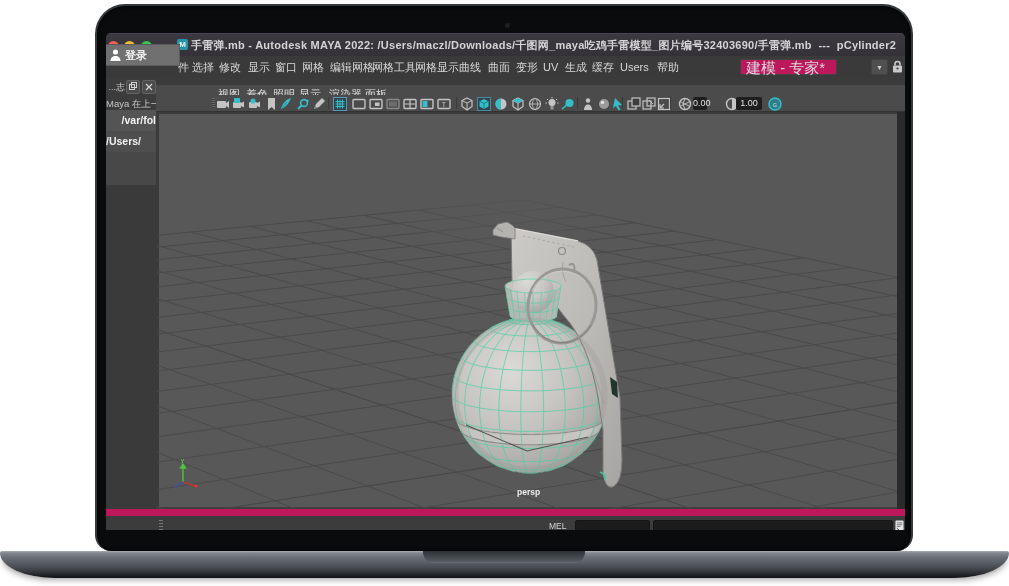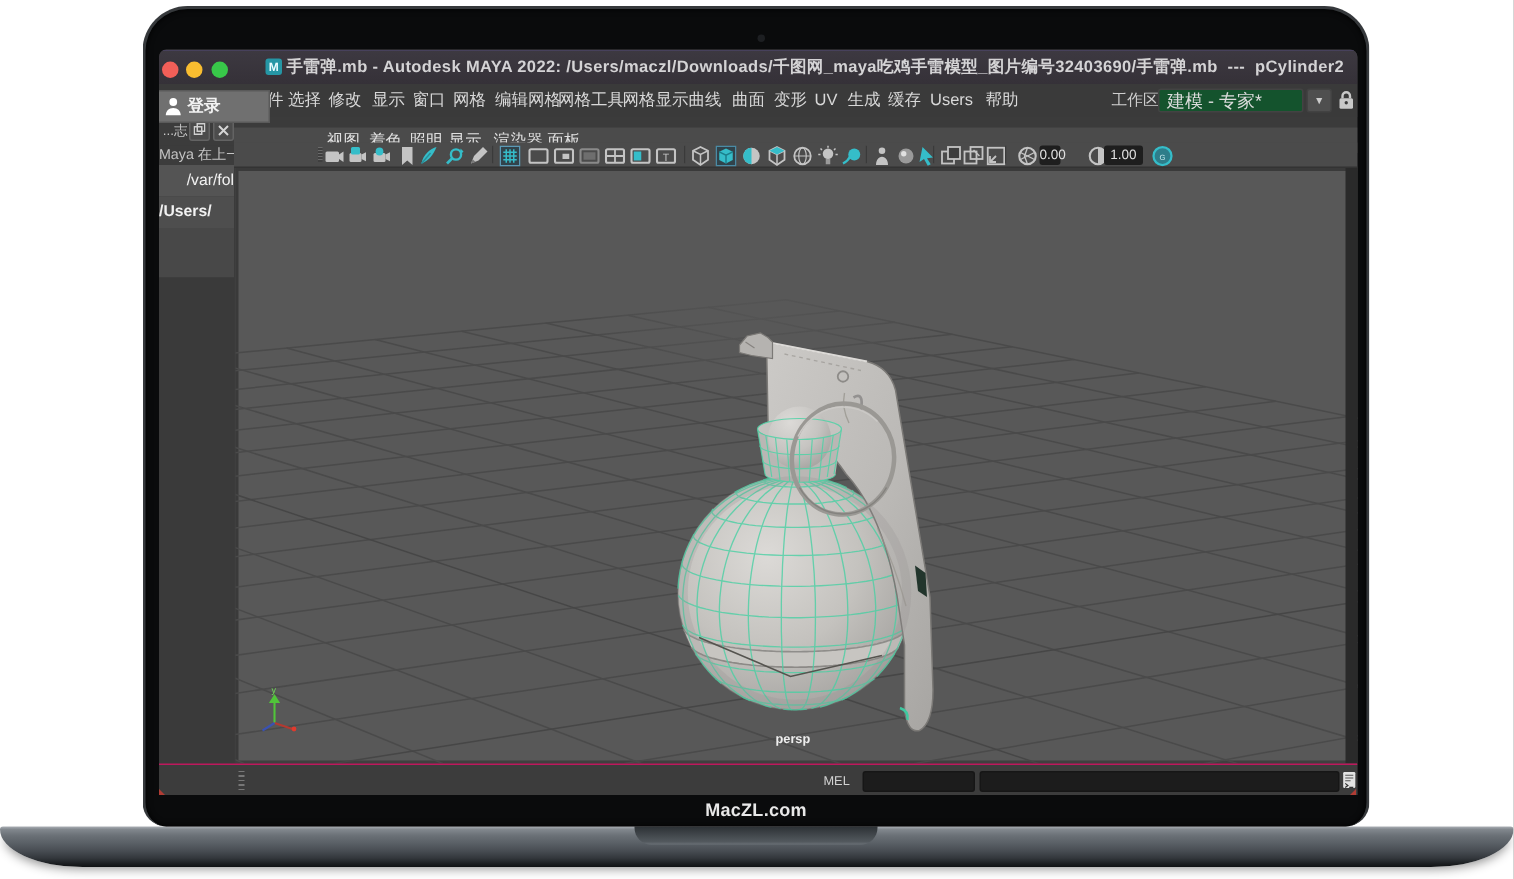--- a/index.html
+++ b/index.html
@@ -11,46 +11,46 @@
 #notch{position:absolute;left:423px;top:551px;width:162px;height:12px;border-radius:0 0 11px 11px;background:linear-gradient(180deg,#2c3135,#53595e 85%,#6a7076)}
 
 #titlebar{position:absolute;left:0;top:0;width:799px;height:23px;background:linear-gradient(#3d3941,#353138);box-shadow:inset 0 1px 0 #47415c}
 .light{position:absolute;top:7.5px;width:11px;height:11px;border-radius:50%}
 #title{position:absolute;left:85px;top:0;height:23px;line-height:24px;font-size:11px;font-weight:bold;color:#d4d3d5;white-space:nowrap;letter-spacing:0.25px}
 #mayaico{position:absolute;left:71px;top:6px;width:11px;height:11px;border-radius:2px;background:#2596a5;color:#eafcff;font-size:8px;font-weight:bold;text-align:center;line-height:11px}
 
 #menubar{position:absolute;left:0;top:23px;width:799px;height:22px;background:#3a3a3a}
 .mi{position:absolute;top:0;height:22px;line-height:23px;font-size:11px;color:#d8d8d8}
 #wslab{position:absolute;left:635px;top:0;height:22px;line-height:23px;font-size:10.5px;color:#cfcfcf}
-#wsbox{position:absolute;left:666px;top:3px;width:97px;height:16px;background:#14532d;border:1px solid #434343;border-radius:2px;font-size:12px;color:#dcdcdc;line-height:15px;padding-left:5px}
+#wsbox{position:absolute;left:634px;top:3px;width:97px;height:16px;background:#be185d;border:1px solid #434343;border-radius:2px;font-size:15px;color:#dcdcdc;line-height:15px;padding-left:5px}
 #wsarr{position:absolute;left:765px;top:3px;width:17px;height:16px;background:#4f4f4f;border:1px solid #424242;border-radius:2px;color:#ccc;font-size:7px;text-align:center;line-height:16px}
 #wslock{position:absolute;left:786px;top:4px}
 
-#login{position:absolute;left:0;top:28px;width:73px;height:20px;background:#707070;z-index:5;box-shadow:0 0 0 1px #5a5a5a}
+#login{position:absolute;left:0;top:12px;width:73px;height:20px;background:#707070;z-index:5;box-shadow:0 0 0 1px #5a5a5a}
 #login span{position:absolute;left:19px;top:0;line-height:21px;font-size:11px;font-weight:bold;color:#f2f2f2}
 
 .sb{position:absolute;left:0;width:50px}
 #sb1{top:45px;height:19px;background:#3c3c3c;color:#c9c9c9;font-size:9px;line-height:19px}
 #sb2{top:64px;height:13px;background:#3c3c3c;color:#c5c5c5;font-size:9.5px;line-height:13px;white-space:nowrap;overflow:hidden}
-#sb3{top:77px;height:21px;background:#545454;color:#f2f2f2;font-size:10.5px;font-weight:normal;line-height:21px;text-align:right}
+#sb3{top:77px;height:21px;background:#545454;color:#f2f2f2;font-size:10.5px;font-weight:bold;line-height:21px;text-align:right}
 #sb4{top:98px;height:21px;background:#4e4e4e;color:#f2f2f2;font-size:10.5px;font-weight:bold;line-height:21px;}
 #sb5{top:119px;height:33px;background:#484848}
 #sb6{top:152px;height:324px;background:#3a3a3a}
 .sbtn{position:absolute;top:2px;width:14px;height:14px;background:#4c4c4c;border:1px solid #636363;border-radius:2px;color:#d5d5d5;font-size:8px;text-align:center;line-height:13px}
 
 #tabs{position:absolute;left:50px;top:52px;width:749px;height:17px;background:#4b4b4b}
 .ti{position:absolute;top:0;height:17px;line-height:18px;font-size:11px;color:#e0e0e0}
 #icons{position:absolute;left:50px;top:62px;width:749px;height:17px;background:#4b4b4b;border-bottom:1px solid #333}
 .tic{position:absolute;top:1.5px}
 .sep{position:absolute;top:2px;width:1px;height:12px;background:#5e5e5e;border-left:1px solid #3a3a3a}
 .grip{position:absolute;top:3px;width:3px;height:10px;background:repeating-linear-gradient(180deg,#6a6a6a 0 1px,#3f3f3f 1px 2px)}
 .fld{position:absolute;top:2px;height:13px;background:#1e1e1e;border-radius:2px;color:#e0e0e0;font-size:9px;text-align:center;line-height:13px}
 #gamma{position:absolute;left:625px;top:1px;width:163px;height:15px;background:#525252;border-radius:2px;color:#dedede;font-size:10px;line-height:15px;padding-left:6px}
 
-#melbar{position:absolute;left:0;top:476px;width:799px;height:21px;background:#3c3c3c;border-top:1px solid #be185d}
+#melbar{position:absolute;left:0;top:476px;width:799px;height:21px;background:#3c3c3c;border-top:7px solid #be185d}
 #melbar .grip2{position:absolute;left:53px;top:4px;width:4px;height:13px;background:repeating-linear-gradient(180deg,#777 0 1px,#3c3c3c 1px 3px)}
 #mel{position:absolute;left:443px;top:0;font-size:8.5px;color:#d2d2d2;line-height:21px}
 .mfld{position:absolute;top:3.5px;height:14px;background:#1c1c1c;border:1px solid #161616;border-radius:2px}
 #scripticon{position:absolute;left:789px;top:3px;width:9px;height:14px;color:#ddd;font-size:9px}
 #vp{position:absolute;left:51px;top:79px}
 </style></head>
 <body>
 <div id="stage">
  <div id="base"></div>
     <div id="notch"></div>
@@ -429,13 +429,12 @@
    <div class="mfld" style="left:547px;width:240px"></div>
    <i style="position:absolute;left:0;top:16px;width:0;height:0;border-left:5px solid #b03c34;border-top:5px solid transparent"></i>
         <i style="position:absolute;left:793px;top:16px;width:0;height:0;border-right:5px solid #b03c34;border-top:5px solid transparent"></i>
         <svg id="scripticon" width="10" height="15" viewBox="0 0 10 15">
           <rect x="0.5" y="1.5" width="9" height="12" rx="1" fill="#e3e3e3"></rect>
           <path d="M2 4h6M2 6h6M2 8h4" stroke="#555" stroke-width="0.8"></path>
           <path d="M2 10l2 1.5L2 13M5 13h3" stroke="#333" stroke-width="0.9" fill="none"></path>
         </svg>
   </div>
  </div>
- <div id="chin">MacZL.com</div>
 </div>
 </body></html>

